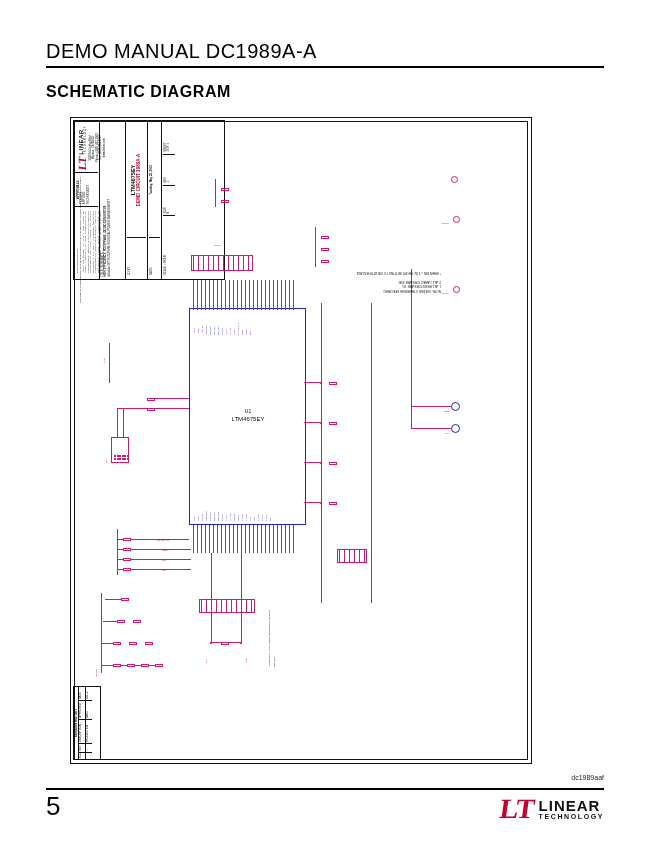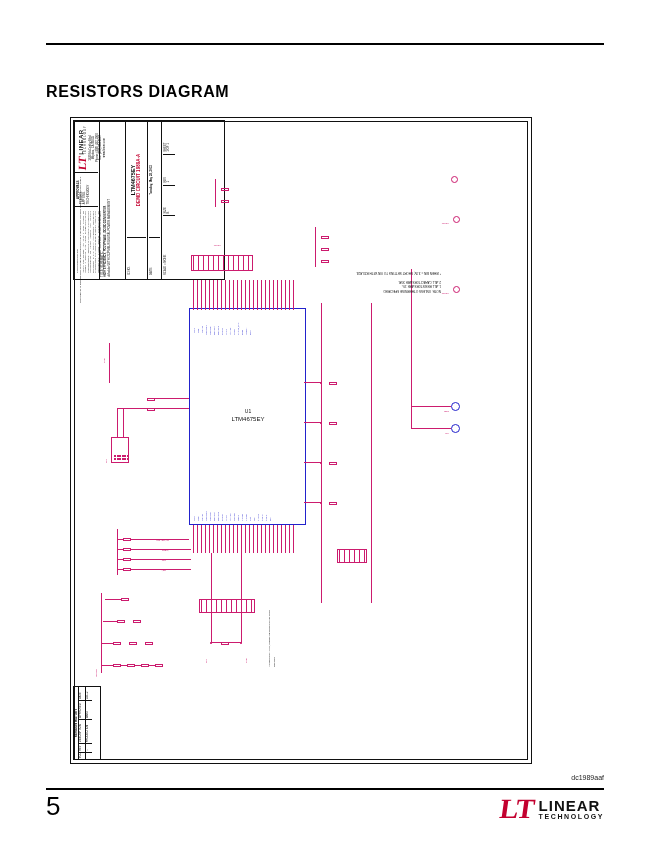--- a/index.html
+++ b/index.html
@@ -343,23 +343,24 @@
     position: absolute;
     left: 0;
     height: 0.5px;
     background: #cc1b6e;
   }
 </style>
 </head>
 <body>
 
 <div class="page-header">
+  <div class="doc-title">DEMO MANUAL DC1989A-A</div>
   <div class="title-rule"></div>
 </div>
-<div class="section-title">RESISTORS DIAGRAM</div>
+<div class="section-title">SCHEMATIC DIAGRAM</div>
 
 <div class="sch-wrap">
   <div class="sch-inner"></div>
 
   <div class="rot">
 
     <div class="revtable">
       <div class="rh">REVISION HISTORY</div>
       <div class="rr">
         <div class="c1">ECO</div>

